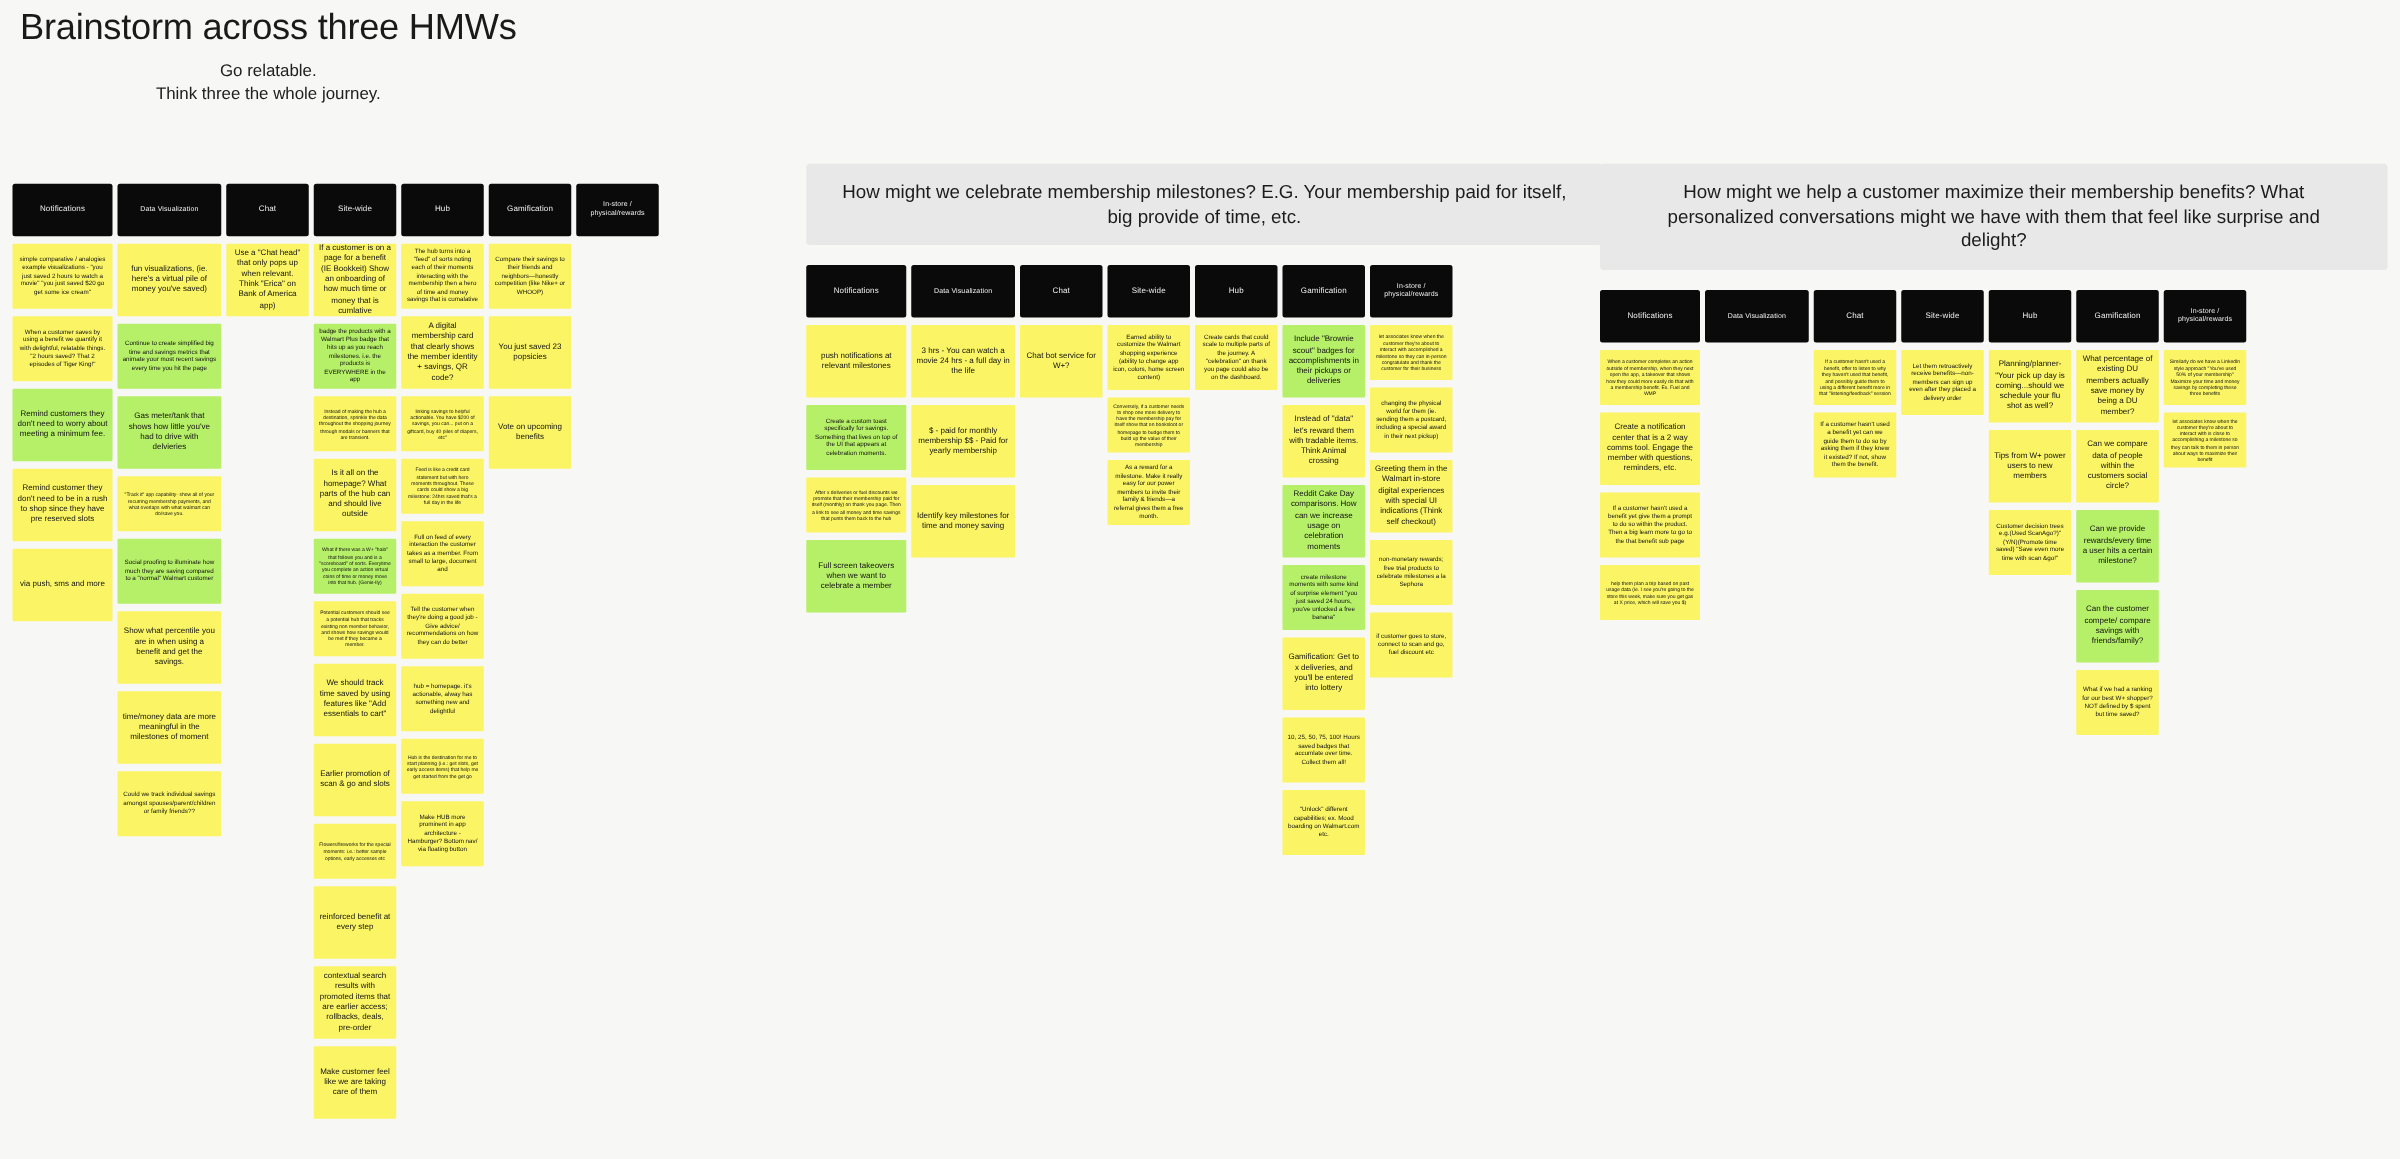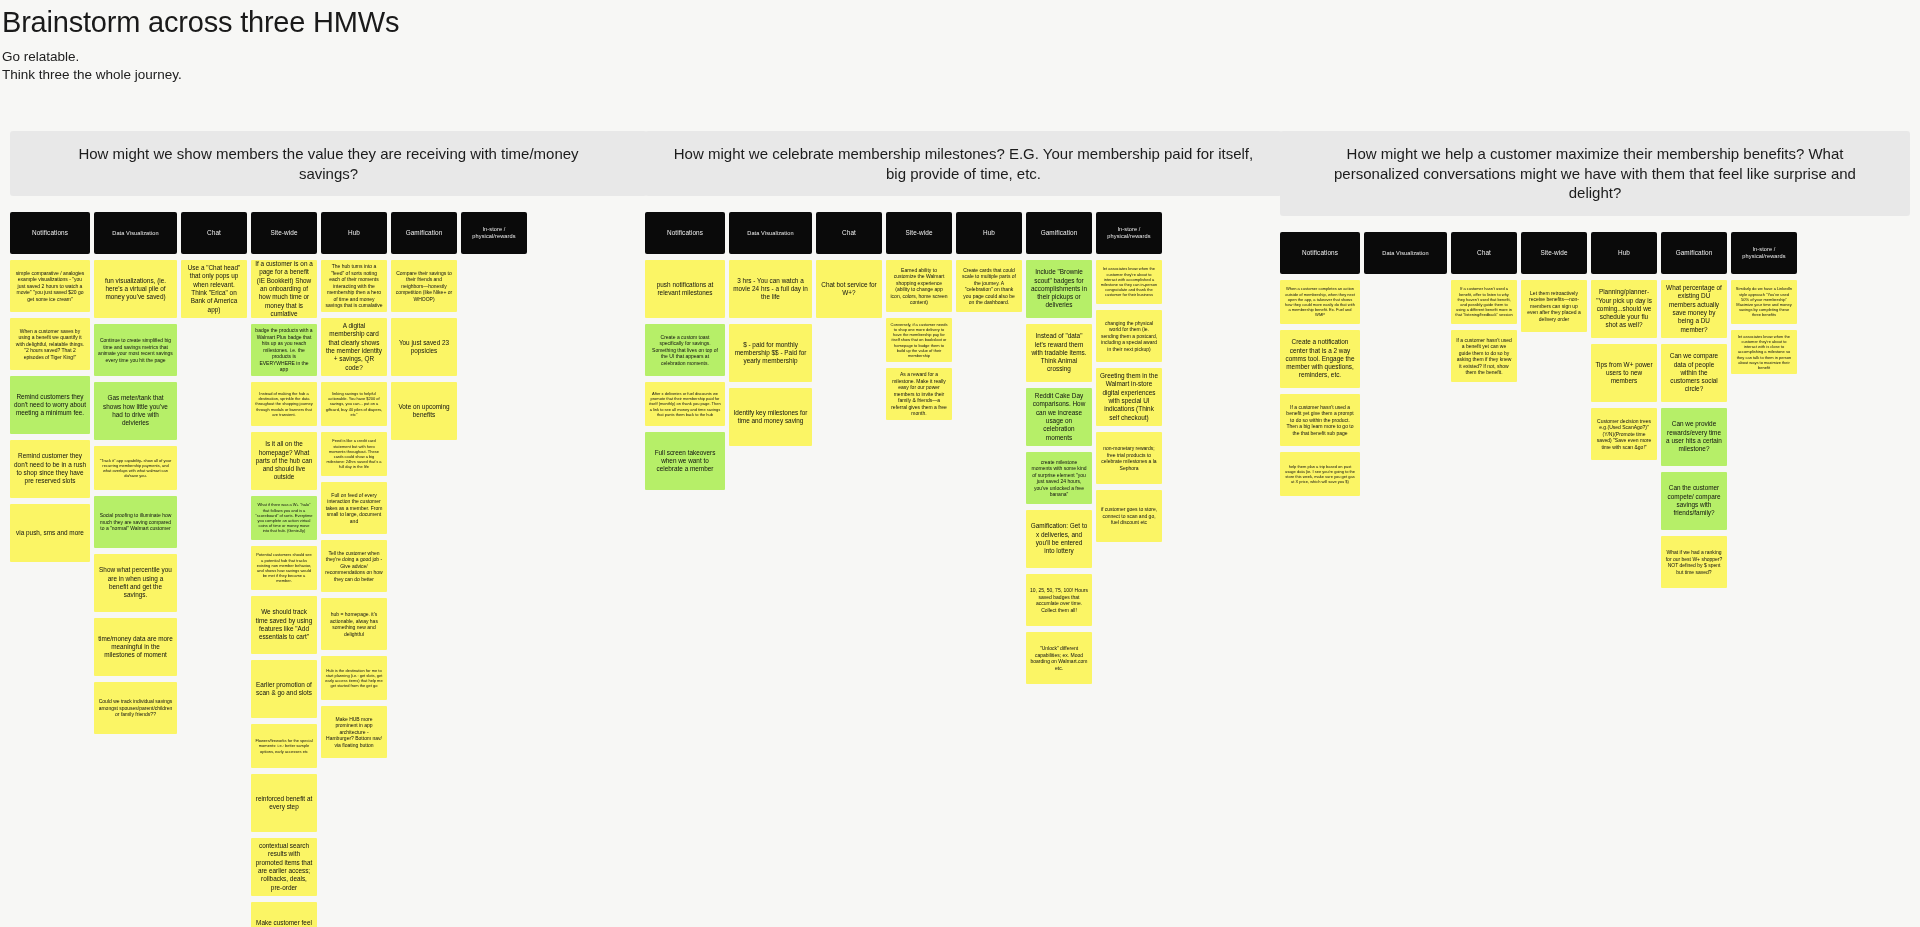--- a/index.html
+++ b/index.html
@@ -5,21 +5,21 @@
   * { box-sizing: border-box; margin: 0; padding: 0; }
   html, body {
     width: 1920px; height: 927px;
     background: #f7f7f5;
     font-family: "Liberation Sans", sans-serif;
     overflow: hidden;
   }
   #board { position: relative; width: 1920px; height: 927px; }
 
   
-  .title-block { position: absolute; left: 2px; top: 6px; }
+  .title-block { position: absolute; left: 16px; top: 6px; text-align: center; }
   .board-title {
     font-size: 29px; font-weight: 400; color: #1a1a1a;
     letter-spacing: -0.2px; line-height: 1.15;
   }
   .board-sub {
     margin-top: 9px; font-size: 13.5px; color: #202020; line-height: 1.32;
   }
 
   
   .section { position: absolute; top: 131px; }
@@ -61,21 +61,20 @@
   <div class="title-block">
     <div class="board-title">Brainstorm across three HMWs</div>
     <div class="board-sub">
       <div>Go relatable.</div>
       <div>Think three the whole journey.</div>
     </div>
   </div>
 
   <div id="sections-root">
       <div class="section" style="left: 10px; width: 637px;">
-        <div class="section-header" style="min-height: 65px; padding: 10px 40px;">How might we show members the value they are receiving with time/money savings?</div>
         <div class="columns" style="gap: 4px;">
           <div class="column" style="width: 80px;">
             <div class="col-head" style="height: 42px; font-size: 6.4px;">Notifications</div>
             <div class="notes">
               <div class="note y" style="height: 52px; font-size: 5px; line-height: 1.3; padding: 3px 4px; margin-top: 6px;">simple comparative / analogies example visualizations - "you just saved 2 hours to watch a movie" "you just saved $20 go get some ice cream"</div>
               <div class="note y" style="height: 52px; font-size: 5px; line-height: 1.3; padding: 3px 4px; margin-top: 6px;">When a customer saves by using a benefit we quantify it with delightful, relatable things. "2 hours saved? That 2 episodes of Tiger King!"</div>
               <div class="note g" style="height: 58px; font-size: 6.4px; line-height: 1.3; padding: 3px 4px; margin-top: 6px;">Remind customers they don't need to worry about meeting a minimum fee.</div>
               <div class="note y" style="height: 58px; font-size: 6.4px; line-height: 1.3; padding: 3px 4px; margin-top: 6px;">Remind customer they don't need to be in a rush to shop since they have pre reserved slots</div>
               <div class="note y" style="height: 58px; font-size: 6.4px; line-height: 1.3; padding: 3px 4px; margin-top: 6px;">via push, sms and more</div>
             </div>

